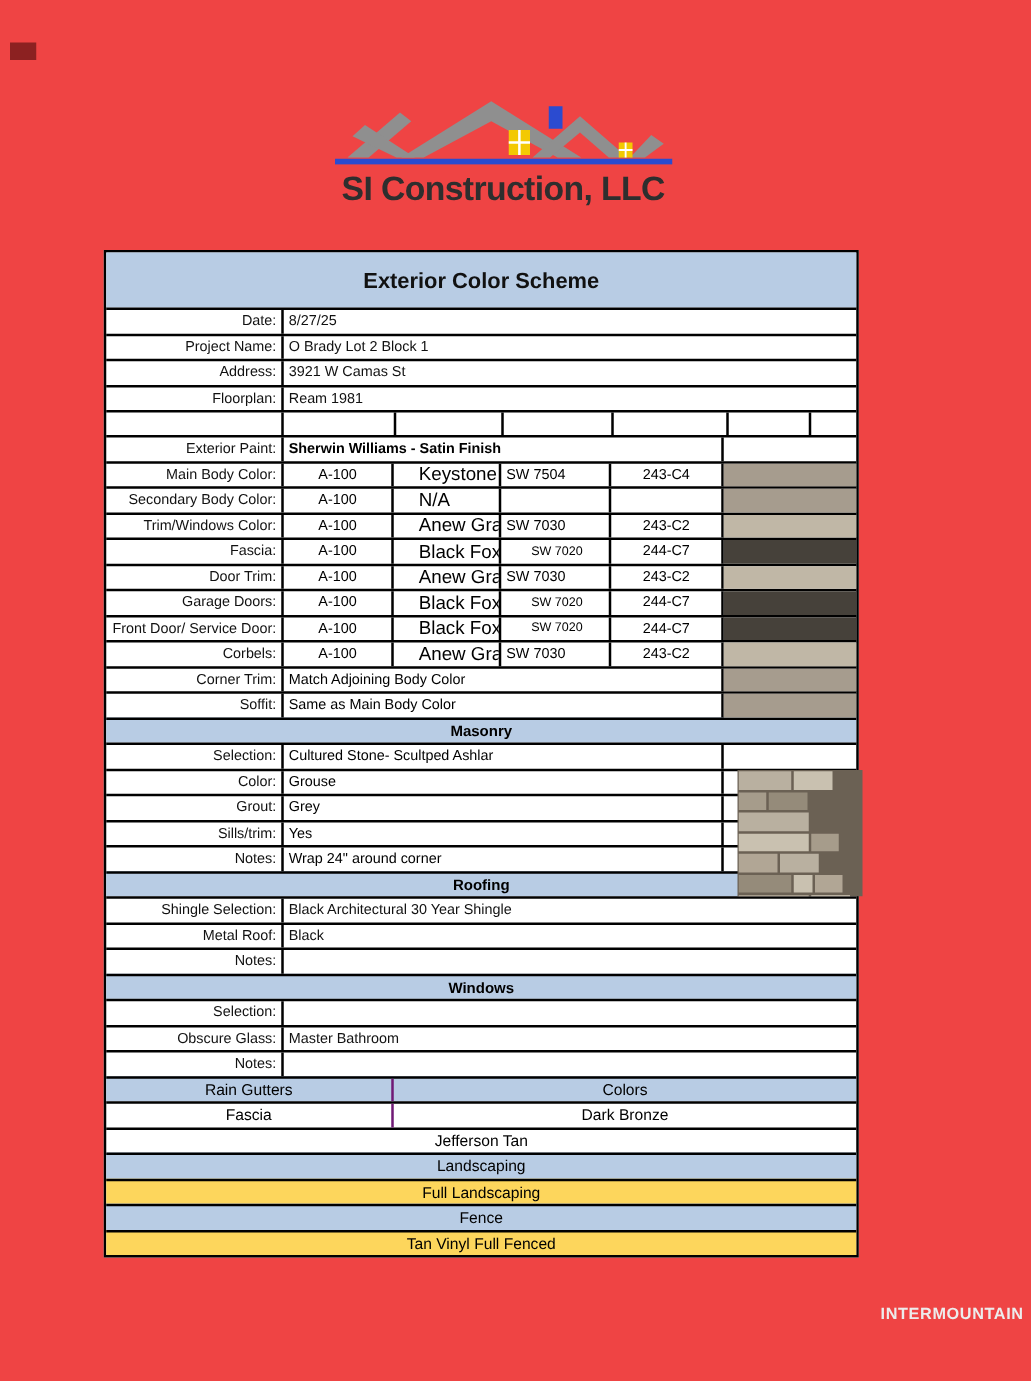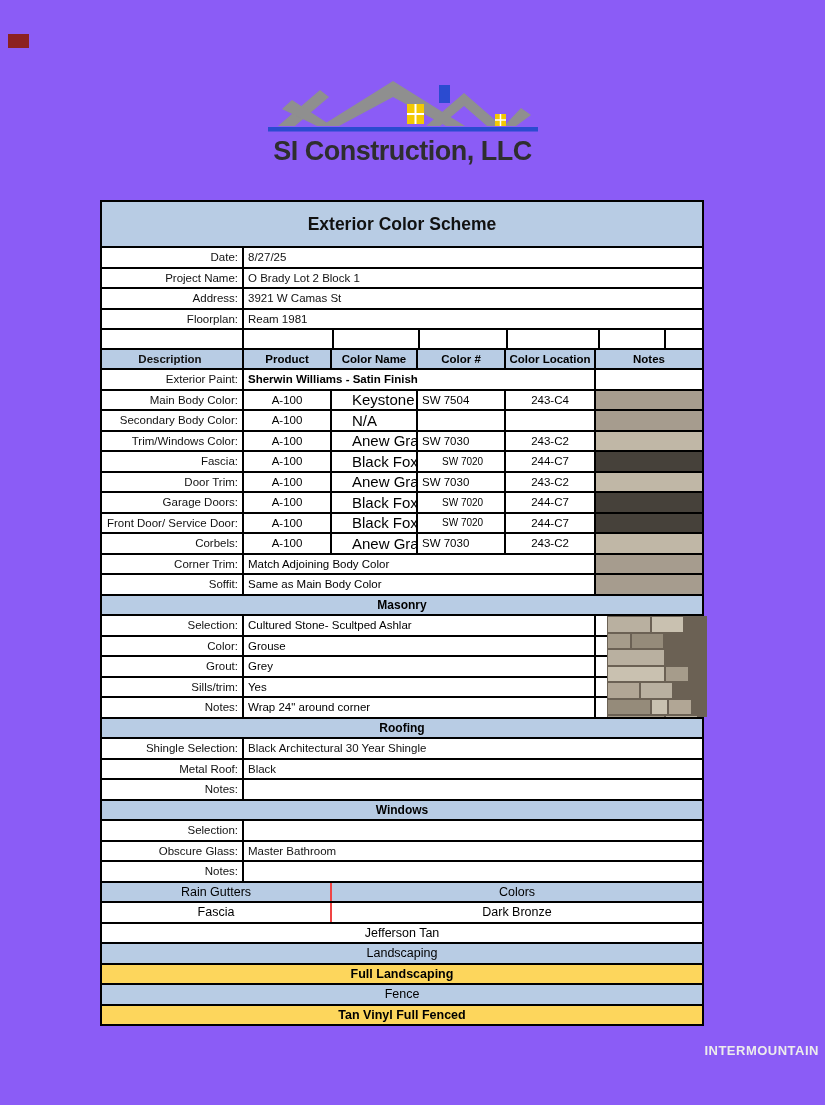--- a/index.html
+++ b/index.html
@@ -1,27 +1,27 @@
 <!DOCTYPE html>
 <html><head>
 <meta charset="utf-8">
 <style>
   * { margin:0; padding:0; box-sizing:border-box; }
   body { background:#ffffff; font-family:"Liberation Sans", sans-serif; }
-  .page { position:relative; width:825px; height:1105px; background:#8b5cf6; overflow:hidden; }
+  .page { position:relative; width:825px; height:1105px; background:#ef4444; overflow:hidden; }
 
   .corner-mark { position:absolute; left:8px; top:34px; width:21px; height:14px; background:#8c2121; }
 
   
   .logo { position:absolute; left:260px; top:78px; width:285px; text-align:center; }
   .logo svg { display:block; margin:0 auto; }
   .logo-text { margin-top:2px; font-size:27px; font-weight:700; color:#2e2e2e; letter-spacing:-0.5px; }
 
   
-  .sheet { position:absolute; left:100px; top:200px; width:604px; border:2px solid #000; background:#fff; }
+  .sheet { position:absolute; left:83px; top:200px; width:604px; border:2px solid #000; background:#fff; }
   .row { display:flex; height:20.5px; border-top:2px solid #000; align-items:stretch; }
   .row:first-child { border-top:none; }
   .row > div { display:flex; align-items:center; overflow:hidden; white-space:nowrap; }
 
   .title-row { height:44px; background:#b8cce4; justify-content:center; }
   .title-row div { width:100%; justify-content:center; font-size:17.5px; font-weight:700; color:#111; }
 
   .lab   { width:142px; justify-content:flex-end; padding-right:4px; font-size:11.5px; color:#111; border-right:2px solid #000;padding-left:31px; }
   .val   { flex:1; padding-left:4px; font-size:11.5px; color:#111; }
   .c-prod { width:88px; justify-content:center; font-size:11.5px; border-right:2px solid #000; }
@@ -41,27 +41,27 @@
   .blank-row .b5{width:92px;border-right:2px solid #000;}
   .blank-row .b6{width:66px;border-right:2px solid #000;}
   .blank-row .b7{flex:1;}
 
   .bold-val { font-weight:700; }
   .wide-val { width:352px; padding-left:4px; font-size:11.5px; border-right:2px solid #000; }
 
   .section-head { background:#b8cce4; }
   .section-head div { width:100%; justify-content:center; font-weight:700; font-size:12px; }
 
-  .g-left  { width:230px; justify-content:center; font-size:12.5px; border-right:2px solid #ef4444; }
+  .g-left  { width:230px; justify-content:center; font-size:12.5px; border-right:2px solid #701a75; }
   .g-right { flex:1; justify-content:center; font-size:12.5px; }
   .g-head  { background:#b8cce4; }
 
   .foot div { width:100%; justify-content:center; font-size:12.5px; }
   .foot-blue   { background:#b8cce4; }
-  .foot-yellow { background:#fdd65c;font-weight:bold; }
+  .foot-yellow { background:#fdd65c; }
 
   
   .stone { position:absolute; left:505px; top:414px; width:100px; height:101px;
            background:#6b6154; display:flex; flex-wrap:wrap; gap:2px; padding:1px; overflow:hidden; }
   .stone span { height:14.5px; }
   .w1{width:22px}.w2{width:31px}.w3{width:42px}.w4{width:56px}.w5{width:15px}
   .c1{background:#b9b0a0}.c2{background:#a69c8b}.c3{background:#c9c1b0}.c4{background:#958b7a}.c5{background:#b1a695}
 
   .watermark { position:absolute; right:6px; top:1043px; font-size:13px; font-weight:700;
                color:#ececec; letter-spacing:0.5px; }
@@ -126,28 +126,20 @@
     <div class="row blank-row" style="height:20px">
       <div class="b1"></div>
         <div class="b2"></div>
       <div class="b3"></div>
         <div class="b4"></div>
       <div class="b5"></div>
         <div class="b6"></div>
       <div class="b7"></div>
     </div>
 
-    <div class="row colhead" style="height:20px">
-      <div class="lab">Description</div>
-      <div class="c-prod">Product</div>
-      <div class="c-name">Color Name</div>
-      <div class="c-num">Color #</div>
-      <div class="c-loc">Color Location</div>
-      <div class="c-note" style="justify-content:center;font-weight:700;font-size:11.5px">Notes</div>
-    </div>
 
     <div class="row">
       <div class="lab">Exterior Paint:</div>
       <div class="wide-val bold-val">Sherwin Williams - Satin Finish</div>
       <div class="c-note"></div>
     </div>
 
     <div class="row">
       <div class="lab">Main Body Color:</div>
       <div class="c-prod">A-100</div>

